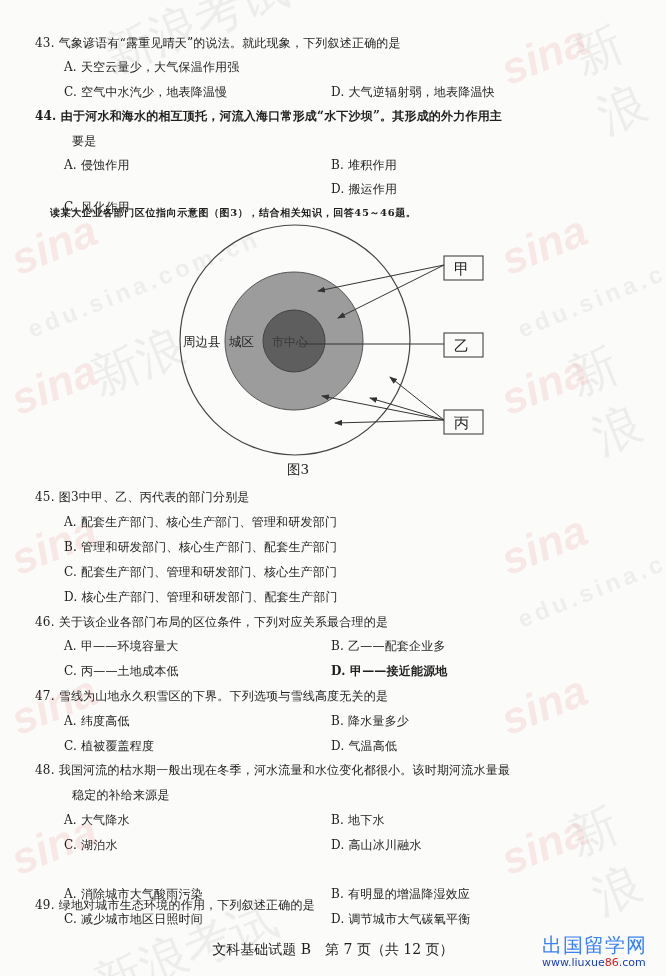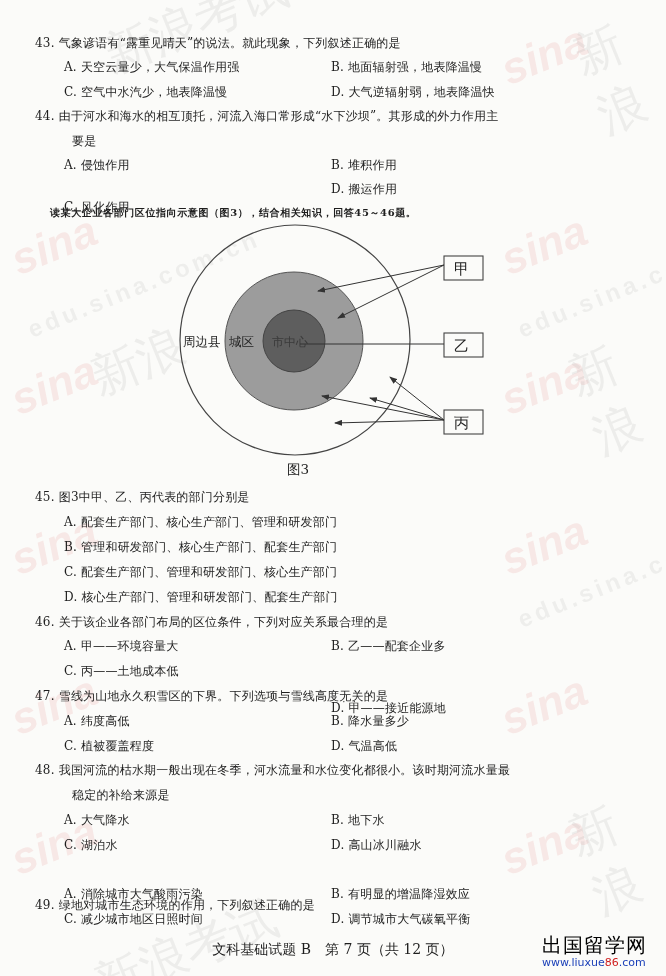--- a/index.html
+++ b/index.html
@@ -17,21 +17,21 @@
   .line { position: absolute; font-size: 12px; line-height: 20px; white-space: nowrap; letter-spacing: 0.2px; }
   .q { left: 35px; }
   .opt { left: 64px; }
   .opt2 { left: 331px; }
   .cont { left: 72px; }
   .intro { left: 50px; font-size: 10px; font-weight: bold; letter-spacing: 0.6px; }
   .emph { position: relative; }
   .emph::after { content: "· ·"; position: absolute; left: 3px; bottom: -9px; font-size: 10px; letter-spacing: 2px; }
   .footer { position: absolute; top: 941px; left: 0; width: 666px; text-align: center; font-size: 14px; }
   .brand { position: absolute; left: 542px; top: 934px; font-family: "DejaVu Sans", sans-serif; }
-  .brand-cn { font-size: 20px; color: #000000; letter-spacing: 1px; line-height: 22px; }
+  .brand-cn { font-size: 20px; color: #3b82f6; letter-spacing: 1px; line-height: 22px; }
   .brand-url { font-size: 11px; color: #1a3fb8; line-height: 13px; }
   .brand-url .num { color: #d02020; }
   svg text { font-family: "DejaVu Serif", "Liberation Serif", serif; }
 </style>
 </head>
 <body>
 
 <div class="page">
 
   <div class="wm wm-cn" style="left:100px;top:-10px;">新浪考试</div>
@@ -50,25 +50,24 @@
   <div class="wm wm-edu" style="left:510px;top:560px;">edu.sina.com.cn</div>
   <div class="wm wm-sina" style="left:10px;top:680px;">sina</div>
   <div class="wm wm-sina" style="left:500px;top:680px;">sina</div>
   <div class="wm wm-sina" style="left:10px;top:820px;">sina</div>
   <div class="wm wm-sina" style="left:500px;top:820px;">sina</div>
   <div class="wm wm-cn" style="left:580px;top:790px;">新浪</div>
   <div class="wm wm-cn" style="left:90px;top:920px;">新浪考试</div>
 
   <div class="line q" style="top:33px;">43. 气象谚语有“露重见晴天”的说法。就此现象，下列叙述正确的是</div>
   <div class="line opt" style="top:57px;">A. 天空云量少，大气保温作用强</div>
-  <div class="line opt2" style="top:57px;">B. 地面辐射强，地表降温慢</div>
   <div class="line opt" style="top:82px;">C. 空气中水汽少，地表降温慢</div>
   <div class="line opt2" style="top:82px;">D. 大气逆辐射弱，地表降温快</div>
 
-  <div class="line q" style="top:106px;">44. 由于河水和海水的相互顶托，河流入海口常形成“水下沙坝”。其形成的外力作用主</div>
+  <div class="line q" style="top:106px;font-weight:bold;">44. 由于河水和海水的相互顶托，河流入海口常形成“水下沙坝”。其形成的外力作用主</div>
   <div class="line cont" style="top:131px;">要是</div>
   <div class="line opt" style="top:155px;">A. 侵蚀作用</div>
   <div class="line opt2" style="top:155px;">B. 堆积作用</div>
   <div class="line opt" style="top:179px;margin-top:18px;">C. 风化作用</div>
   <div class="line opt2" style="top:179px;">D. 搬运作用</div>
 
   <div class="line intro" style="top:203px;">读某大企业各部门区位指向示意图（图3），结合相关知识，回答45～46题。</div>
 
   <svg style="position:absolute;left:0;top:0;" width="666" height="976">
     <defs>
@@ -106,21 +105,21 @@
   <div class="line q" style="top:487px;">45. 图3中甲、乙、丙代表的部门分别是</div>
   <div class="line opt" style="top:512px;">A. 配套生产部门、核心生产部门、管理和研发部门</div>
   <div class="line opt" style="top:537px;">B. 管理和研发部门、核心生产部门、配套生产部门</div>
   <div class="line opt" style="top:562px;text-align:right;">C. 配套生产部门、管理和研发部门、核心生产部门</div>
   <div class="line opt" style="top:587px;">D. 核心生产部门、管理和研发部门、配套生产部门</div>
 
   <div class="line q" style="top:612px;">46. 关于该企业各部门布局的区位条件，下列对应关系最合理的是</div>
   <div class="line opt" style="top:636px;">A. 甲——环境容量大</div>
   <div class="line opt2" style="top:636px;">B. 乙——配套企业多</div>
   <div class="line opt" style="top:661px;">C. 丙——土地成本低</div>
-  <div class="line opt2" style="top:698px;">D. 甲——接近能源地</div>
+  <div class="line opt2" style="top:661px;font-weight:bold;">D. 甲——接近能源地</div>
 
   <div class="line q" style="top:686px;text-align:right;">
     <span>47. 雪线为山地永久积雪区的下界。下列选项与雪线高度</span><span class="emph">无关</span><span>的是</span>
   </div>
   <div class="line opt" style="top:711px;">A. 纬度高低</div>
   <div class="line opt2" style="top:711px;">B. 降水量多少</div>
   <div class="line opt" style="top:736px;">C. 植被覆盖程度</div>
   <div class="line opt2" style="top:736px;">D. 气温高低</div>
 
   <div class="line q" style="top:760px;">48. 我国河流的枯水期一般出现在冬季，河水流量和水位变化都很小。该时期河流水量最</div>

